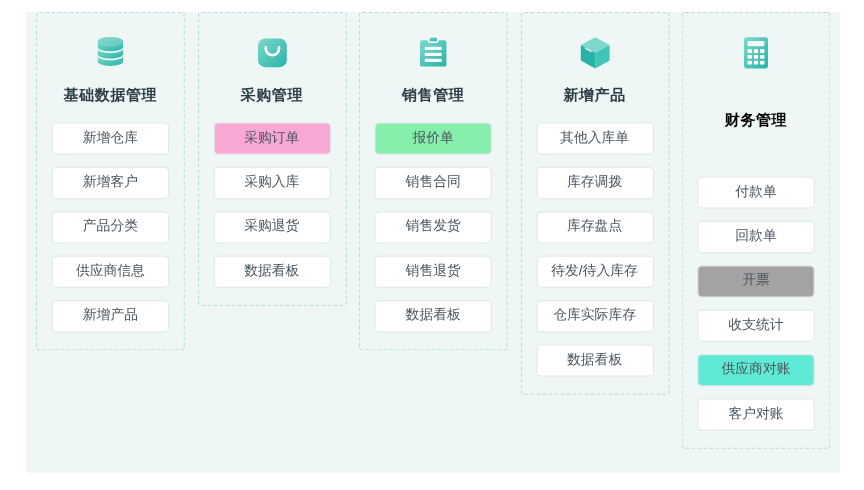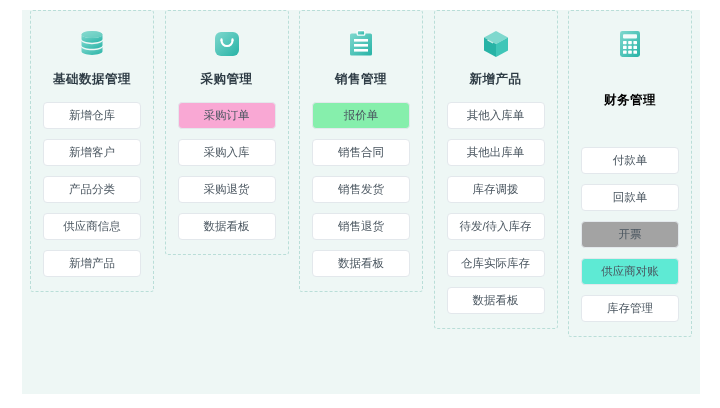--- a/index.html
+++ b/index.html
@@ -176,22 +176,22 @@
                 </linearGradient>
               </defs>
               <path d="M17 4 L29 10.5 L17 17 L5 10.5 Z" fill="#7fd8ce"></path>
               <path d="M5 10.5 L17 17 L17 30 L5 23.5 Z" fill="#27b3a6"></path>
               <path d="M29 10.5 L17 17 L17 30 L29 23.5 Z" fill="#3fc6b8"></path>
               <path d="M9 13.2 L13.6 15.7" stroke="#cdefe9" stroke-width="1.3" stroke-linecap="round"></path>
             </svg></span>
           <div class="module-title" style="color: rgb(47, 61, 70);">新增产品</div>
           <div class="item-list">
             <div class="item-button" style="background: rgb(255, 255, 255); border-color: rgb(227, 232, 236); color: rgb(73, 85, 95);">其他入库单</div>
-            <div class="item-button" style="background: rgb(255, 255, 255); border-color: rgb(227, 232, 236); color: rgb(73, 85, 95);">其他出库单</div>
             <div class="item-button" style="background: rgb(255, 255, 255); border-color: rgb(227, 232, 236); color: rgb(73, 85, 95);">库存调拨</div>
+            <div class="item-button" style="background: rgb(255, 255, 255); border-color: rgb(227, 232, 236); color: rgb(73, 85, 95);">库存盘点</div>
             <div class="item-button" style="background: rgb(255, 255, 255); border-color: rgb(227, 232, 236); color: rgb(73, 85, 95);">待发/待入库存</div>
             <div class="item-button" style="background: rgb(255, 255, 255); border-color: rgb(227, 232, 236); color: rgb(73, 85, 95);">仓库实际库存</div>
             <div class="item-button" style="background: rgb(255, 255, 255); border-color: rgb(227, 232, 236); color: rgb(73, 85, 95);">数据看板</div>
           </div>
         </div>
         <div class="module-card" style="border-color: rgb(185, 222, 216);">
           <span class="module-icon"><svg viewBox="0 0 34 34" width="34" height="34">
               <defs>
                 <linearGradient id="g_calculatoricon" x1="0" y1="0" x2="1" y2="1">
                   <stop offset="0%" stop-color="#7fd8ce"></stop>
@@ -210,19 +210,20 @@
                 <rect x="10" y="23.6" width="3.6" height="3.2" rx="0.6"></rect>
                 <rect x="15.2" y="23.6" width="3.6" height="3.2" rx="0.6"></rect>
                 <rect x="20.4" y="23.6" width="3.6" height="3.2" rx="0.6"></rect>
               </g>
             </svg></span>
           <div class="module-title" style="color: #000000; margin-top: 21px;">财务管理</div>
           <div class="item-list">
             <div class="item-button" style="background: rgb(255, 255, 255); border-color: rgb(227, 232, 236); color: rgb(73, 85, 95); margin-top: 24px;">付款单</div>
             <div class="item-button" style="background: rgb(255, 255, 255); border-color: rgb(227, 232, 236); color: rgb(73, 85, 95);">回款单</div>
             <div class="item-button" style="background: #a3a3a3; border-color: rgb(227, 232, 236); color: rgb(73, 85, 95);">开票</div>
+            <div class="item-button" style="background: rgb(255, 255, 255); border-color: rgb(227, 232, 236); color: rgb(73, 85, 95);">收支统计</div>
             <div class="item-button" style="background: #5eead4; border-color: rgb(227, 232, 236); color: rgb(73, 85, 95);">供应商对账</div>
-            <div class="item-button" style="background: rgb(255, 255, 255); border-color: rgb(227, 232, 236); color: rgb(73, 85, 95);">库存管理</div>
+            <div class="item-button" style="background: rgb(255, 255, 255); border-color: rgb(227, 232, 236); color: rgb(73, 85, 95);">客户对账</div>
           </div>
         </div>
       </div>
   </div>
 </div>
 
 </body></html>

